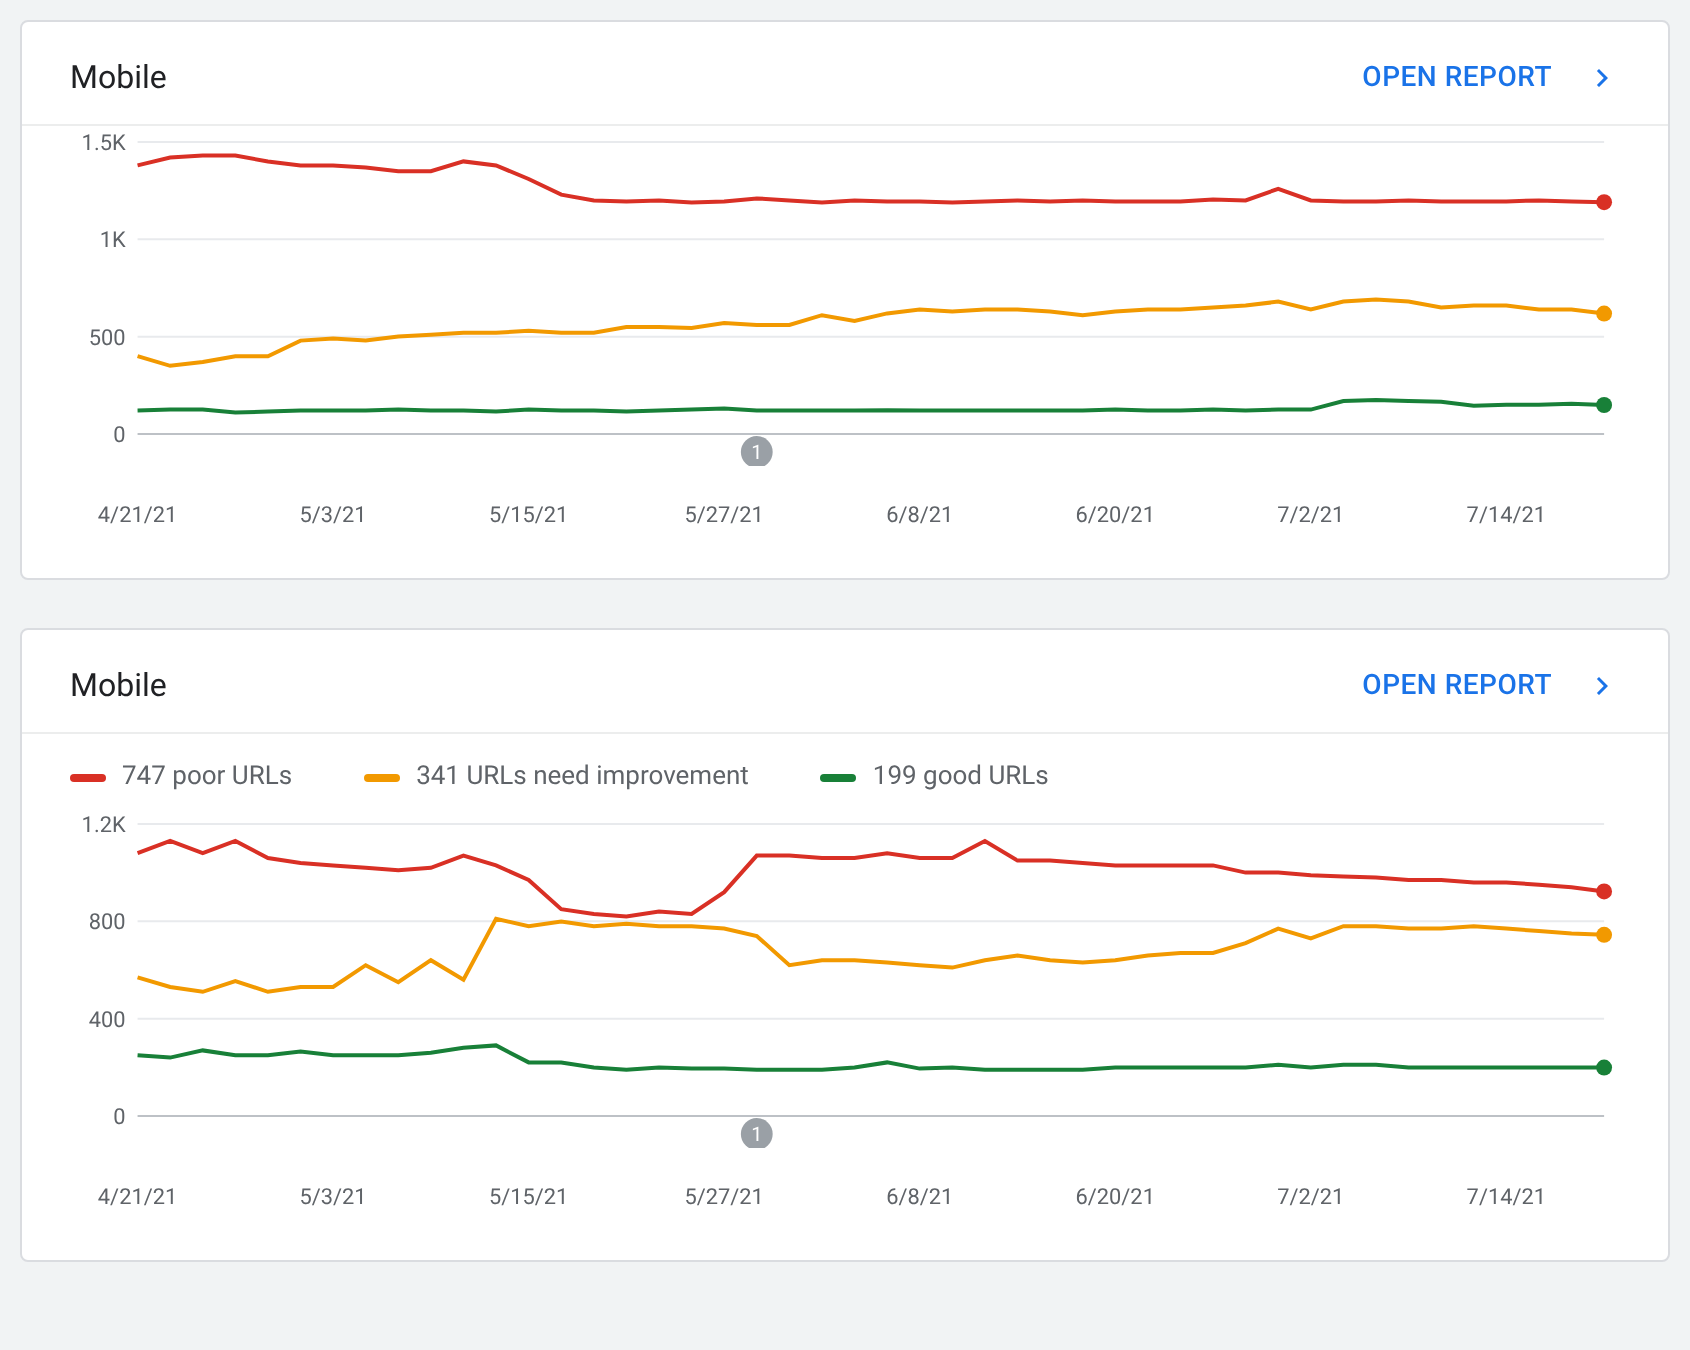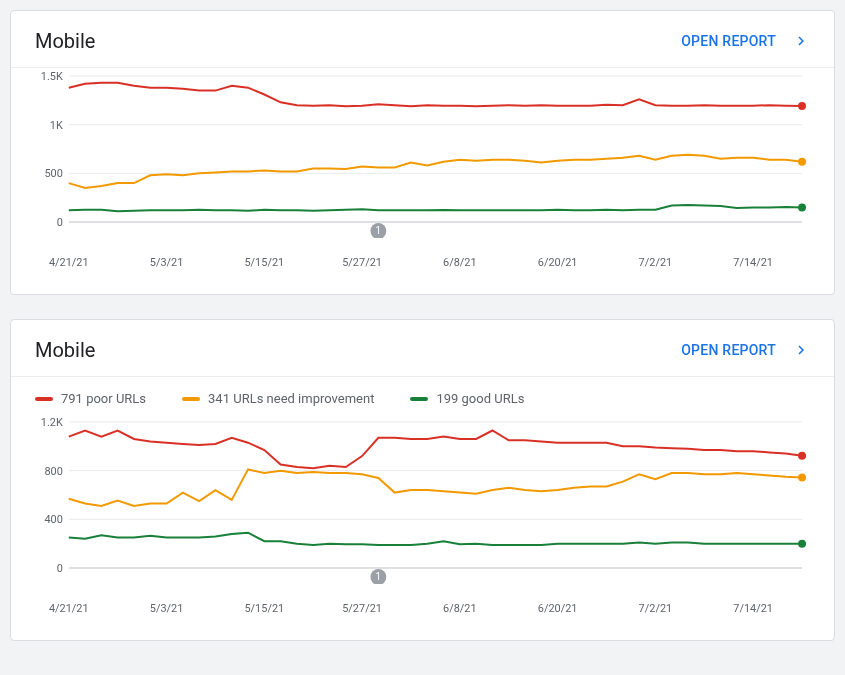--- a/index.html
+++ b/index.html
@@ -19,21 +19,21 @@
   padding:0;
 }
 .card-header{
   display:flex;
   justify-content:space-between;
   align-items:center;
   padding:18px 24px 14px 24px;
   border-bottom:1px solid #eceded;
 }
 .card-title{
-  font-size:20px;
+  font-size:16px;
   font-weight:400;
   color:#202124;
 }
 .open-report{
   display:flex;
   align-items:center;
   gap:16px;
   color:#1a73e8;
   font-size:14px;
   font-weight:500;
@@ -123,21 +123,21 @@
     <div class="open-report">
       <span>OPEN REPORT</span>
       <svg viewBox="0 0 24 24">
           <path d="M8.6 16.6 13.2 12 8.6 7.4 10 6l6 6-6 6z"></path>
         </svg>
     </div>
   </div>
   <div class="legend">
     <div class="legend-item">
         <span class="dash red"></span>
-        <span>791 poor URLs</span>
+        <span>747 poor URLs</span>
       </div>
     <div class="legend-item">
         <span class="dash yel"></span>
         <span>341 URLs need improvement</span>
       </div>
     <div class="legend-item">
         <span class="dash grn"></span>
         <span>199 good URLs</span>
       </div>
   </div>

